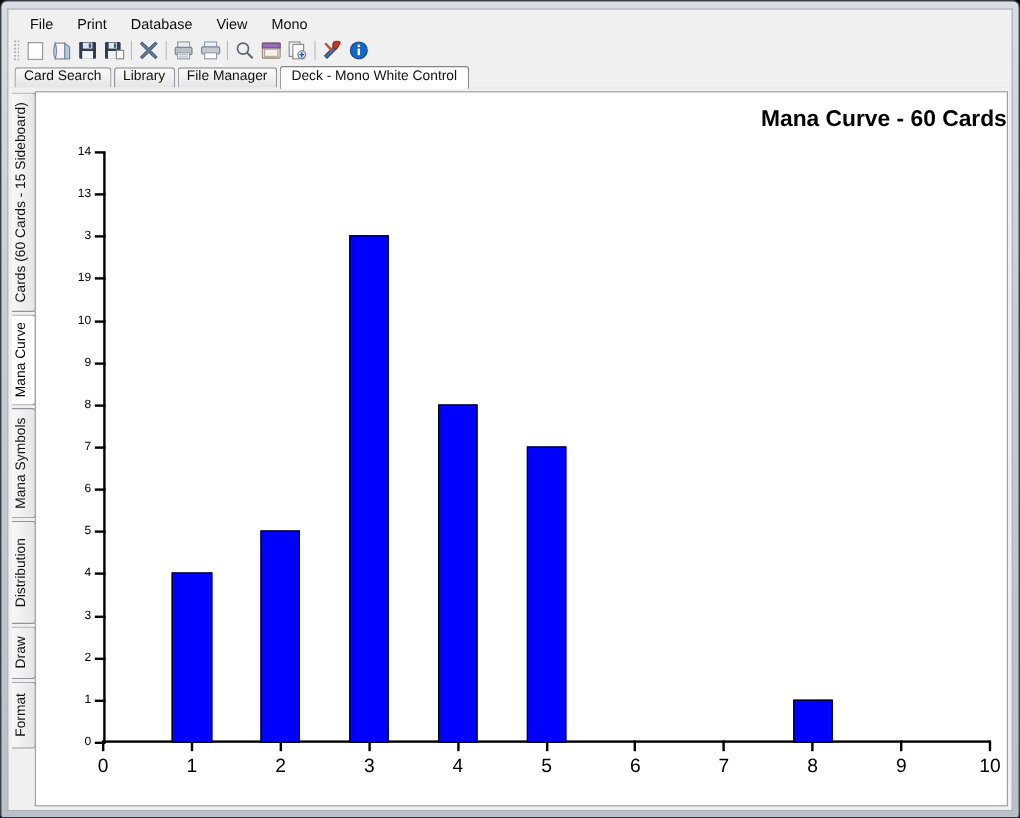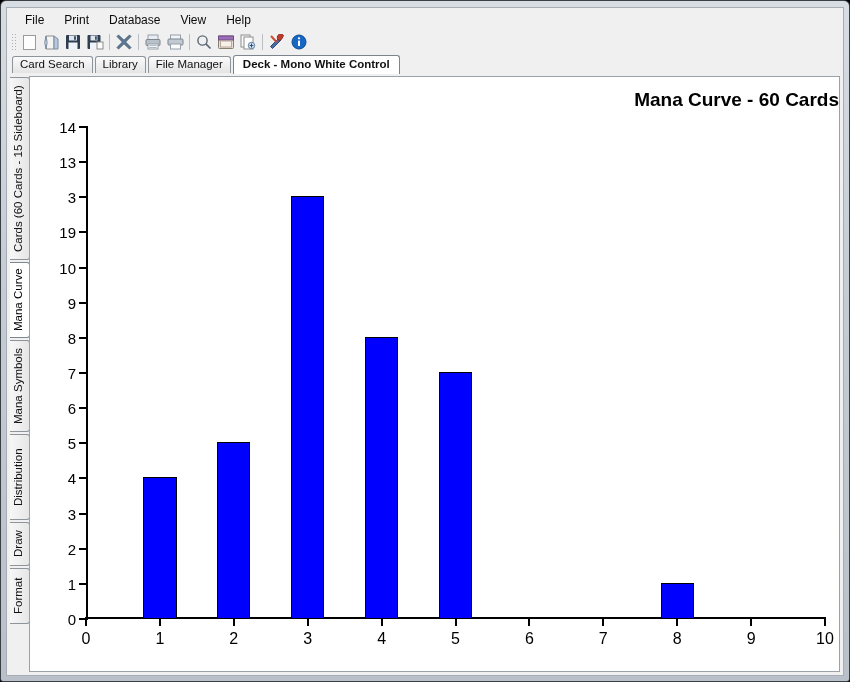--- a/index.html
+++ b/index.html
@@ -124,21 +124,21 @@
     border-bottom: none;
     background: linear-gradient(to bottom, #fbfbfb, #e4e4e4);
     margin-right: 2px;
     border-radius: 3px 3px 0 0;
     white-space: nowrap;
     line-height: 13px;
   }
   .tab.active {
     background: #ffffff;
     border-color: #7d848c;
-    font-weight: bold;
+    font-weight: normal;
     padding: 2px 9px 3px 9px;
     position: relative; top: 1px;
     box-shadow: 0 -1px 0 #fff inset;
   }
 
   
   #client {
     flex: 1 1 auto;
     background: #f0f0f0;
     border: 1px solid #a7adb5;
@@ -198,21 +198,21 @@
   #plot {
     position: absolute;
     left: 56px; top: 50px; right: 14px; bottom: 52px;
   }
   #axis-y { position: absolute; left: 0; top: 0; bottom: 0; width: 2px; background: #000; }
   #axis-x { position: absolute; left: 0; right: 0; bottom: 0; height: 2px; background: #000; }
 
   .ytick { position: absolute; left: -7px; width: 9px; height: 2px; background: #000; }
   .ylabel {
     position: absolute; right: calc(100% + 10px);
-    font-size: 15px; color: #000; line-height: 1;
+    font-size: 10px; color: #000; line-height: 1;
     transform: translateY(-50%);
     white-space: nowrap;
   }
   .xtick { position: absolute; bottom: -7px; width: 2px; height: 9px; background: #000; }
   .xlabel {
     position: absolute; top: calc(100% + 12px);
     font-size: 16px; color: #000; line-height: 1;
     transform: translateX(-50%);
     white-space: nowrap;
   }
@@ -250,21 +250,21 @@
 <body>
 
 <div id="window">
 
 
   <div id="menubar">
     <div class="menu-item">File</div>
     <div class="menu-item">Print</div>
     <div class="menu-item">Database</div>
     <div class="menu-item">View</div>
-    <div class="menu-item">Help</div>
+    <div class="menu-item">Mono</div>
   </div>
 
   <div id="toolbar">
     <div class="grip"></div>
 
     <div class="tbtn">
       <span>
         <svg width="15" height="17" viewBox="0 0 15 17">
           <rect x="1.5" y="1.5" width="12" height="14" fill="#fdfdfd" stroke="#9a9a9a"></rect>
         </svg>

